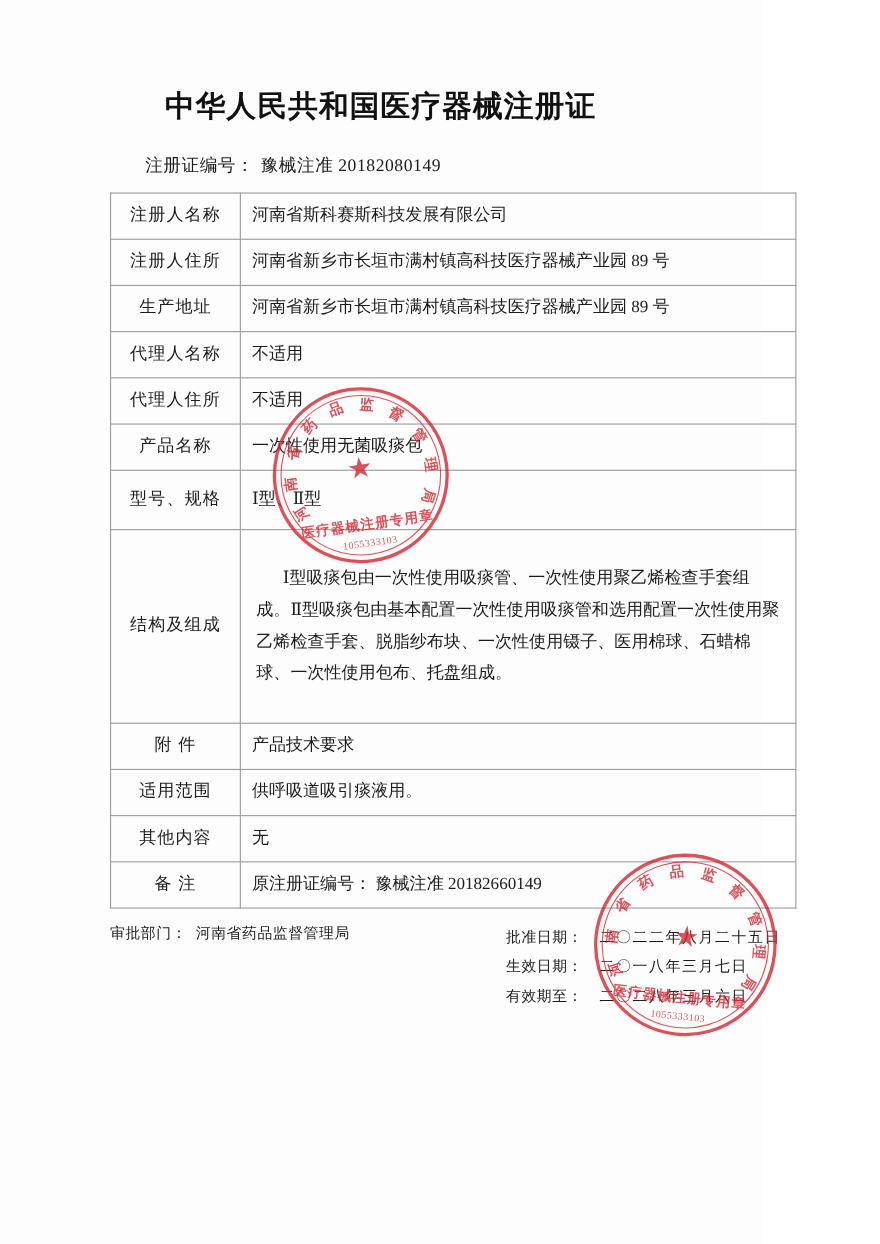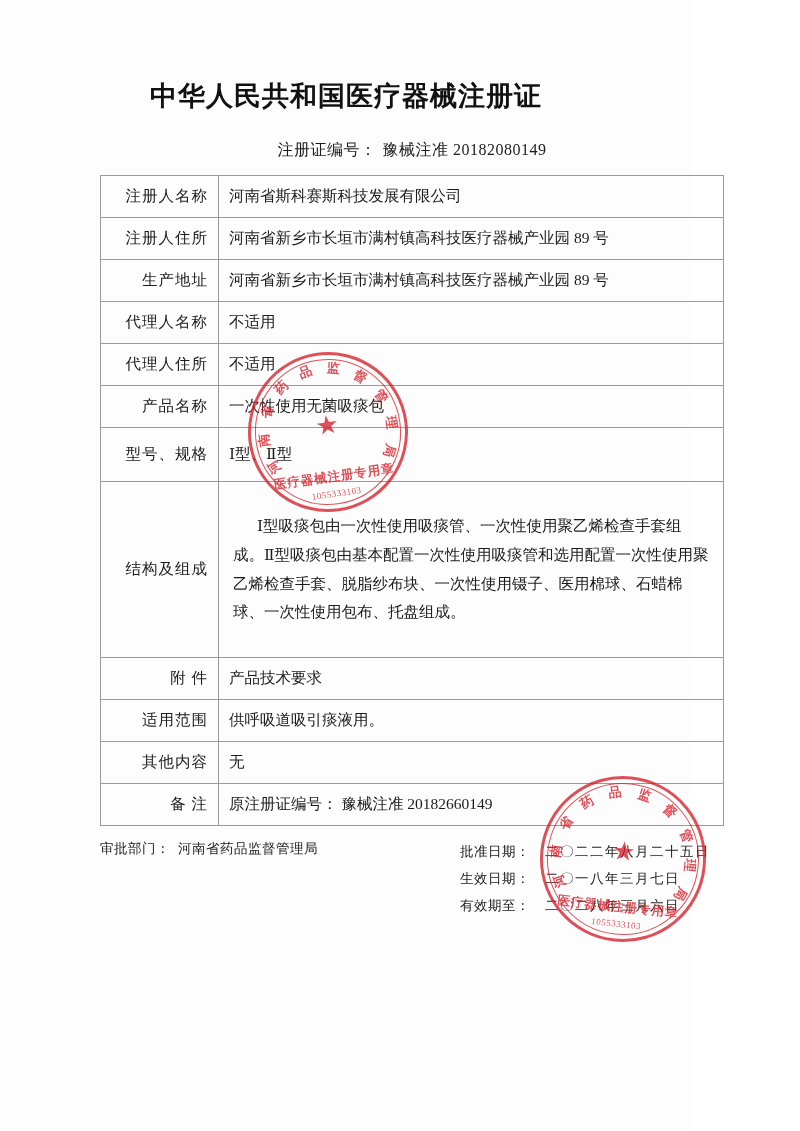--- a/index.html
+++ b/index.html
@@ -29,42 +29,41 @@
     margin: 0;
     padding-top: 78px;
     color: #111;
     font-family: "Liberation Serif", "DejaVu Serif", serif;
   }
   .reg-no-line {
     margin: 26px 0 14px 0;
     padding-left: 132px;
     font-size: 16px;
     letter-spacing: 0.5px;
-    text-align: center;
   }
   .reg-no-label { }
   .reg-no-value { margin-left: 6px; }
 
   table.cert {
     border-collapse: collapse;
     width: 624px;
     margin: 0 auto 0 100px;
     table-layout: fixed;
     background: transparent;
   }
   table.cert td {
     border: 1px solid #9a9a9a;
     padding: 8px 10px;
     font-size: 15.5px;
     line-height: 1.55;
     vertical-align: middle;
   }
   td.label {
     width: 118px;
-    text-align: right;
+    text-align: center;
     letter-spacing: 1px;
     white-space: nowrap;
   }
   td.value {
     padding-left: 14px;
   }
   tr.tall td { height: 54px; }
   tr.row-default td { height: 42px; }
   tr.structure td {
     vertical-align: middle;

